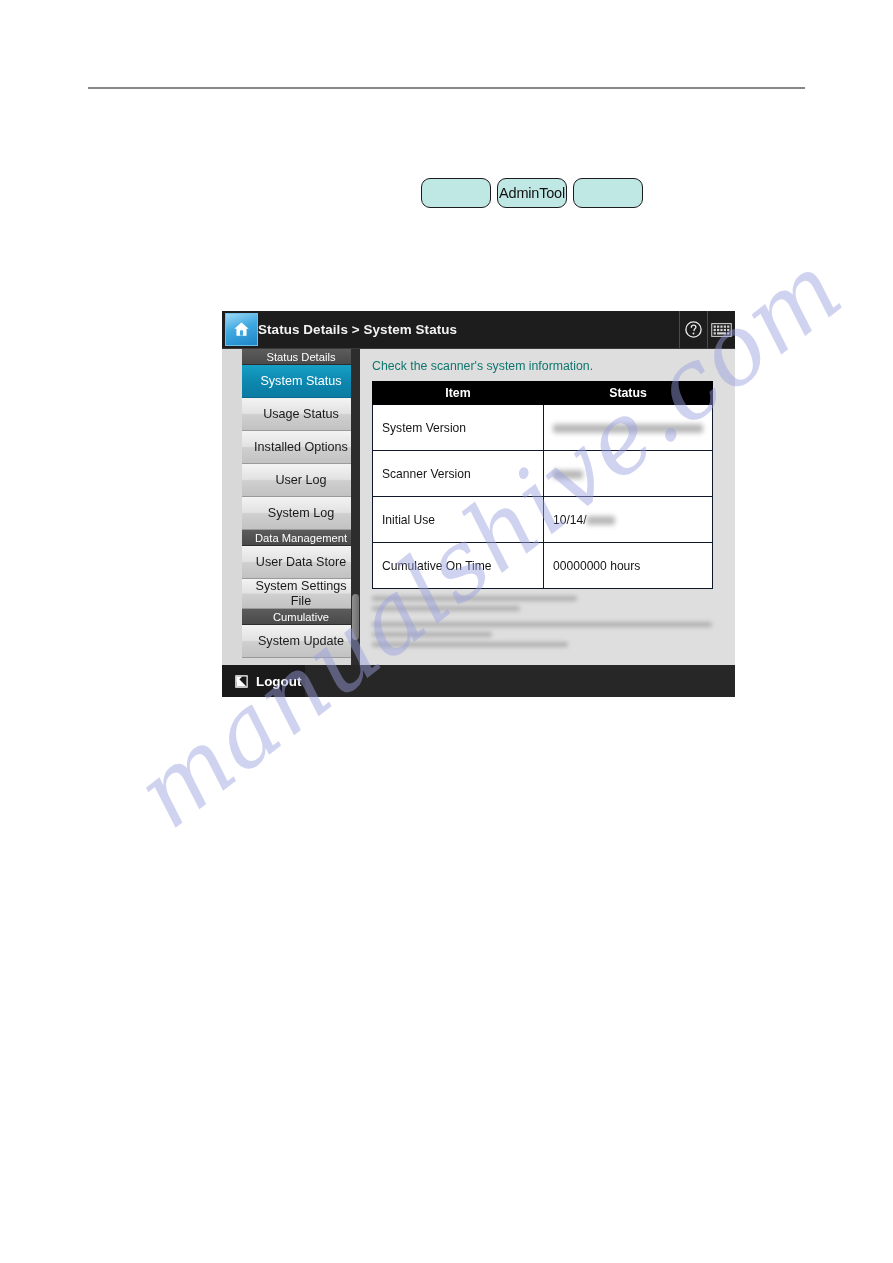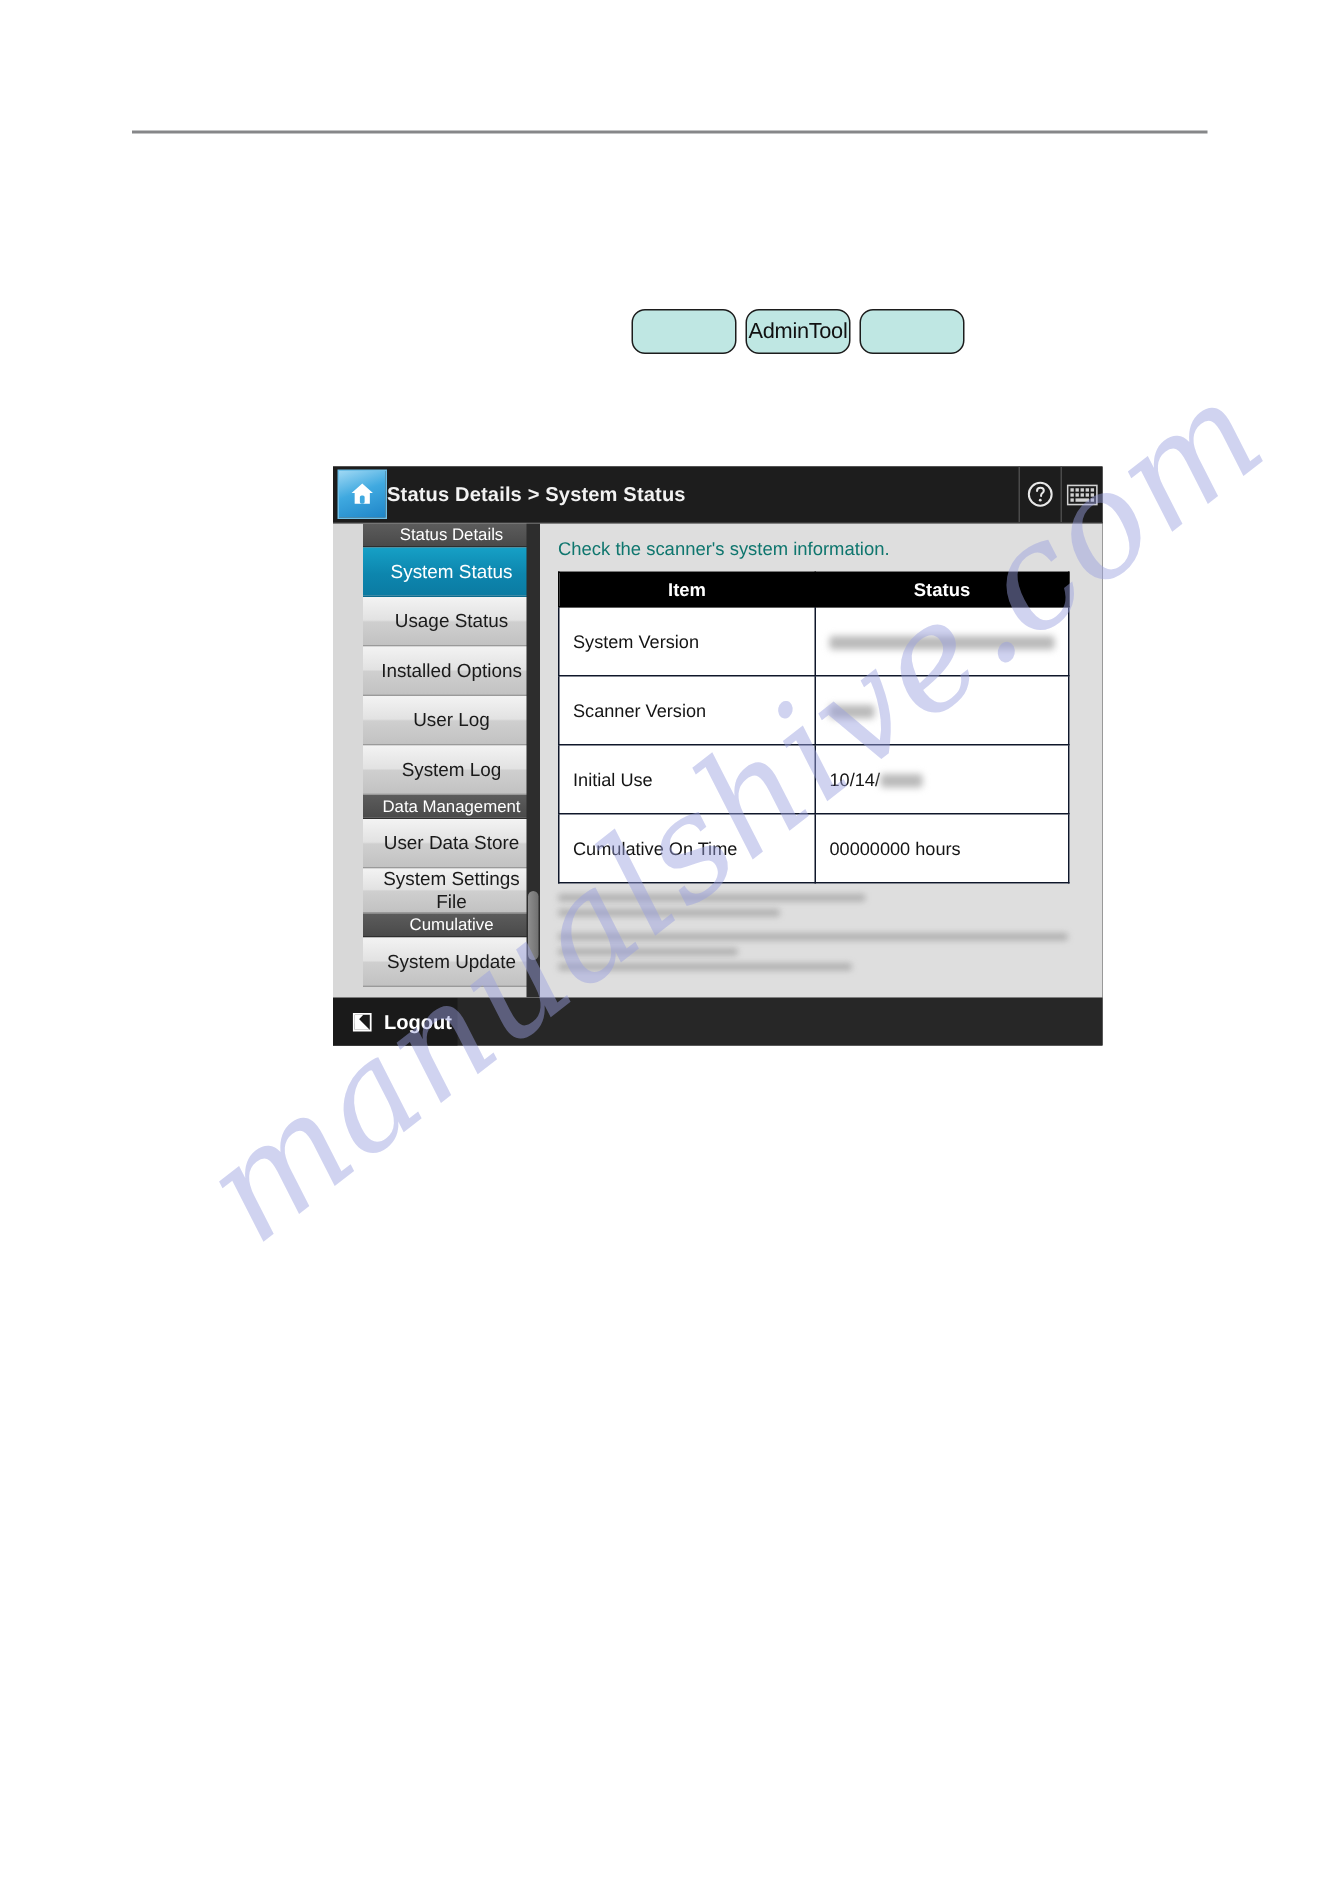--- a/index.html
+++ b/index.html
@@ -53,21 +53,20 @@
 
   
   .callout-row {
     position: absolute;
     left: 421px;
     top: 178px;
     display: flex;
     gap: 6px;
     align-items: center;
     z-index: 5;
-    margin-top: 28px;
   }
   .callout-btn {
     height: 30px;
     border: 1.6px solid #1c1c1c;
     border-radius: 9px;
     background: #bfe7e3;
     display: flex;
     align-items: center;
     justify-content: center;
     box-sizing: border-box;

